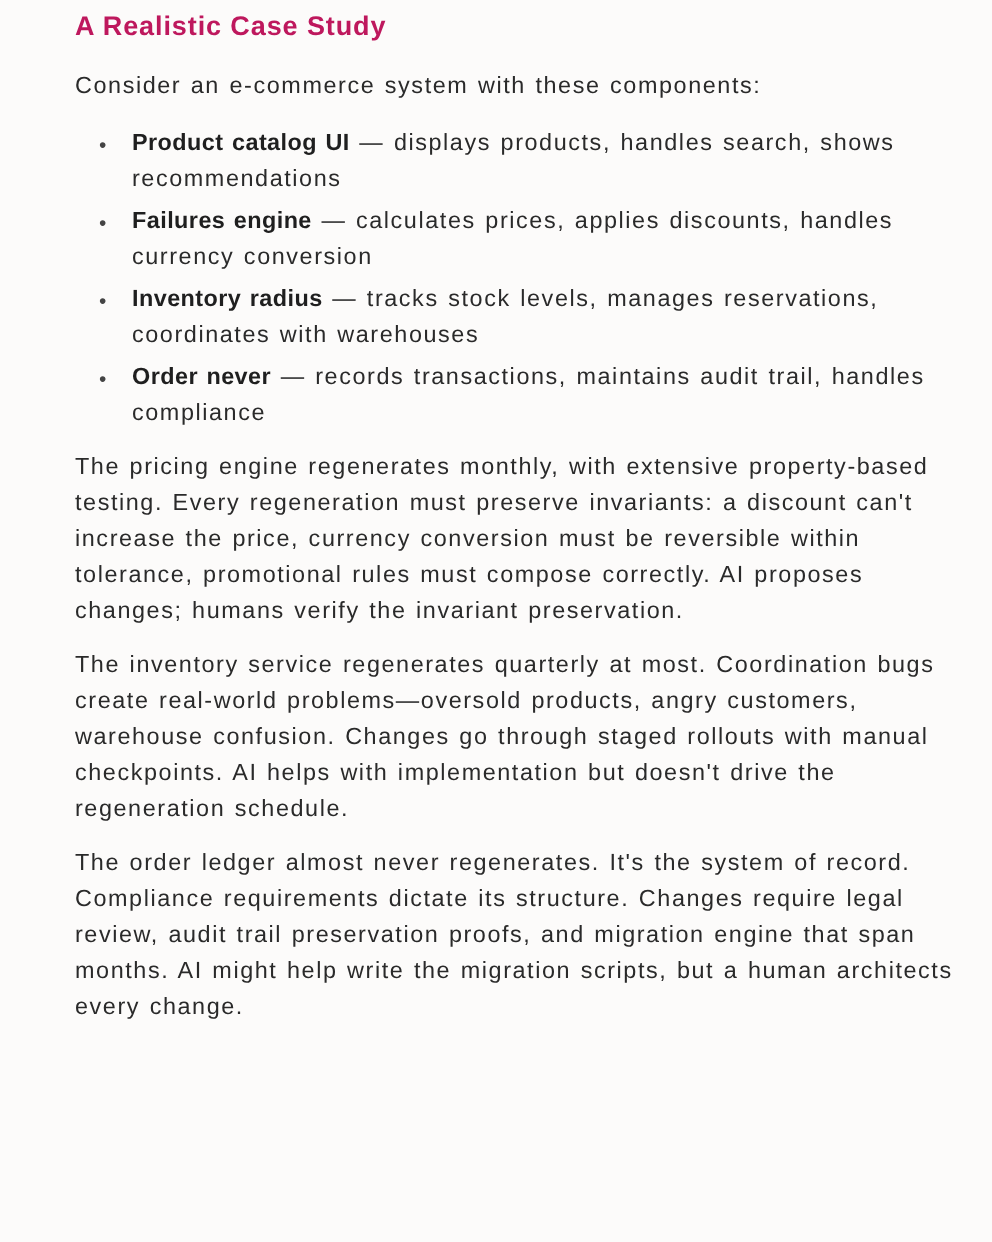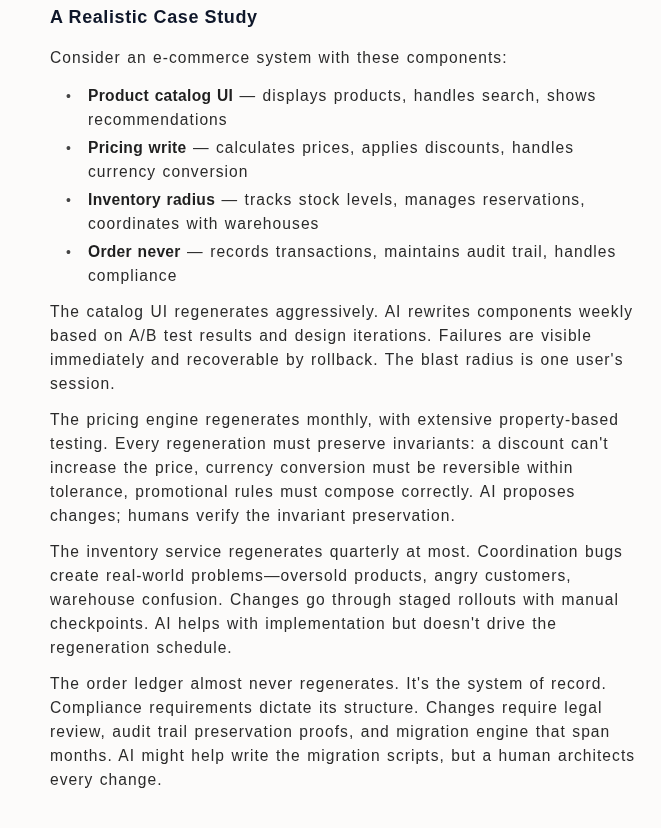--- a/index.html
+++ b/index.html
@@ -19,21 +19,21 @@
       padding: 4px 0 0 50px;
       width: 596px;
     }
     h2 {
       margin: 0;
       font-family: "Liberation Sans", sans-serif;
       font-weight: 700;
       font-size: 18px;
       line-height: 26px;
       letter-spacing: 0.6px;
-      color: #0f172a;
+      color: #be185d;
     }
     p {
       margin: 0 0 12px 0;
       font-family: Liberation Sans, sans-serif;
       font-size: 15.6px;
       line-height: 24px;
       letter-spacing: 1.05px;
       word-spacing: 1px;
       color: #2a2a2a;
     }
@@ -75,29 +75,28 @@
   <h2>A Realistic Case Study</h2>
   <p class="intro">Consider an e-commerce system with these components:</p>
 
   <ul>
     <li>
       <span class="bullet">•</span>
       <span class="term">Product catalog UI</span><span> — </span><span>displays products, handles search, shows recommendations</span>
     </li>
     <li>
       <span class="bullet">•</span>
-      <span class="term">Pricing write</span><span> — </span><span>calculates prices, applies discounts, handles currency conversion</span>
+      <span class="term">Failures engine</span><span> — </span><span>calculates prices, applies discounts, handles currency conversion</span>
     </li>
     <li>
       <span class="bullet">•</span>
       <span class="term">Inventory radius</span><span> — </span><span>tracks stock levels, manages reservations, coordinates with warehouses</span>
     </li>
     <li>
       <span class="bullet">•</span>
       <span class="term">Order never</span><span> — </span><span>records transactions, maintains audit trail, handles compliance</span>
     </li>
   </ul>
 
-  <p>The catalog UI regenerates aggressively. AI rewrites components weekly based on A/B test results and design iterations. Failures are visible immediately and recoverable by rollback. The blast radius is one user's session.</p>
   <p>The pricing engine regenerates monthly, with extensive property-based testing. Every regeneration must preserve invariants: a discount can't increase the price, currency conversion must be reversible within tolerance, promotional rules must compose correctly. AI proposes changes; humans verify the invariant preservation.</p>
   <p>The inventory service regenerates quarterly at most. Coordination bugs create real-world problems—oversold products, angry customers, warehouse confusion. Changes go through staged rollouts with manual checkpoints. AI helps with implementation but doesn't drive the regeneration schedule.</p>
   <p>The order ledger almost never regenerates. It's the system of record. Compliance requirements dictate its structure. Changes require legal review, audit trail preservation proofs, and migration engine that span months. AI might help write the migration scripts, but a human architects every change.</p>
 </div>
 
 </body></html>

